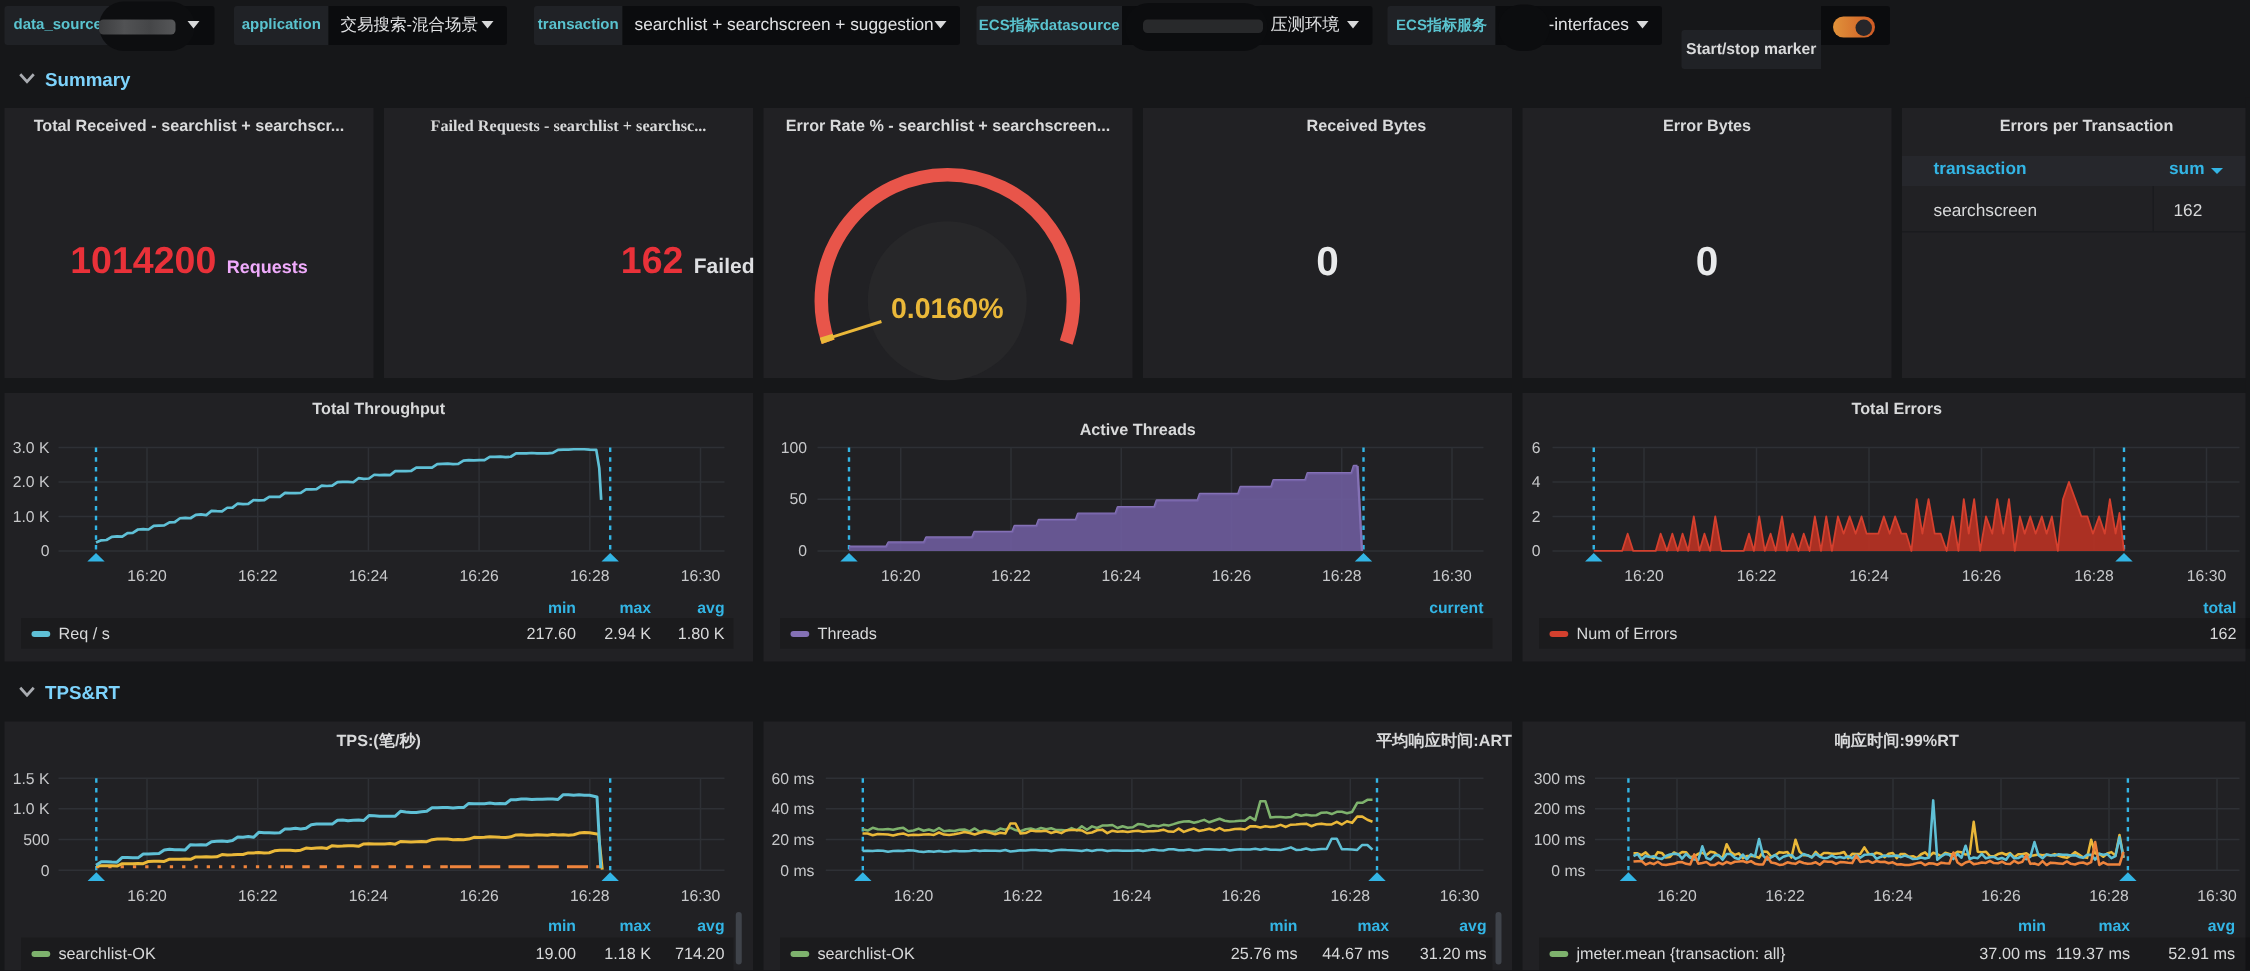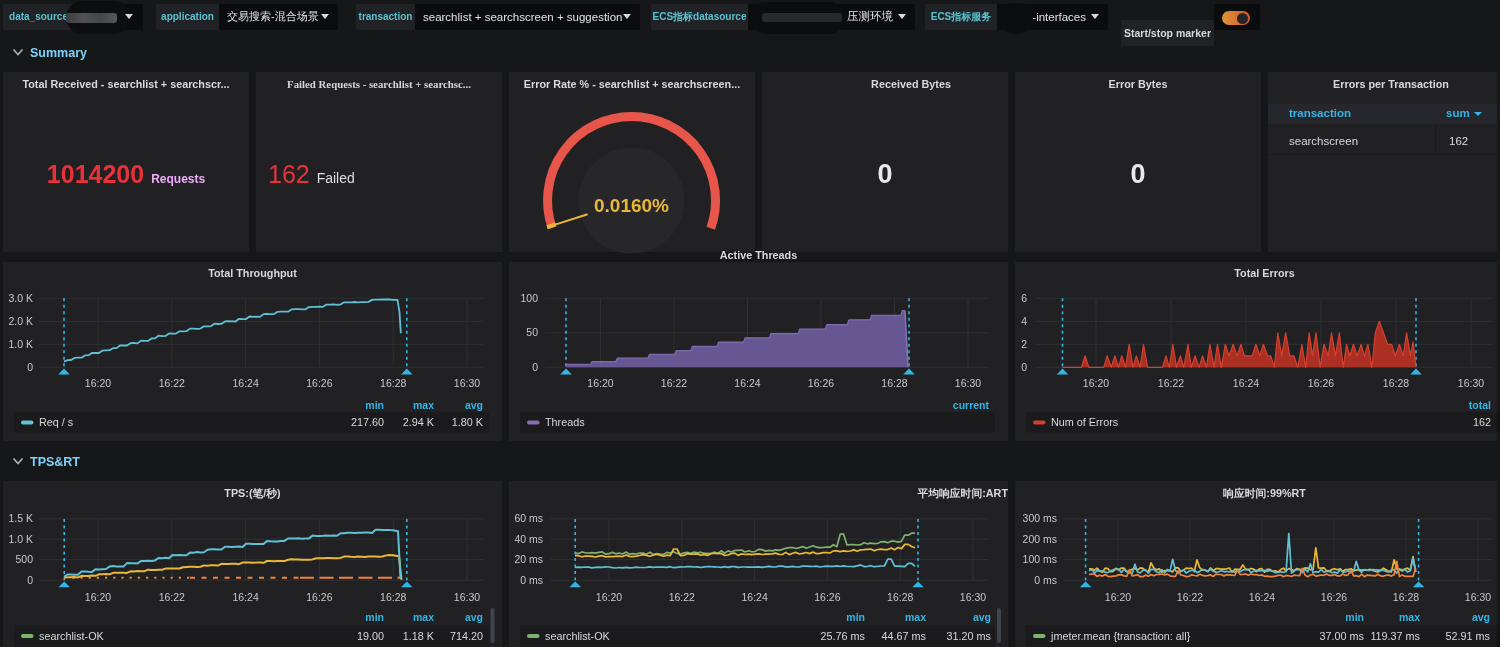--- a/index.html
+++ b/index.html
@@ -67,27 +67,27 @@
 <div class="panel" style="left:509px;top:481.3px;width:499px;height:166px;"></div>
 <div class="panel" style="left:1015px;top:261.5px;width:499px;height:179.5px;"></div>
 <div class="panel" style="left:1015px;top:481.3px;width:499px;height:166px;"></div>
 <div class="ptitle" style="left:3px;top:78px;width:246px;">Total Received - searchlist + searchscr...</div>
 <div class="ptitle" style="left:256px;top:78px;width:246px;font-family:Liberation Serif, serif;">Failed Requests - searchlist + searchsc...</div>
 <div class="ptitle" style="left:509px;top:78px;width:246px;">Error Rate % - searchlist + searchscreen...</div>
 <div class="ptitle" style="left:788px;top:78px;width:246px;">Received Bytes</div>
 <div class="ptitle" style="left:1015px;top:78px;width:246px;">Error Bytes</div>
 <div class="ptitle" style="left:1268px;top:78px;width:246px;">Errors per Transaction</div>
 <div class="ptitle" style="left:3px;top:266.5px;width:499px;">Total Throughput</div>
-<div class="ptitle" style="left:509px;top:249px;width:499px;">Active Threads</div>
+<div class="ptitle" style="left:509px;top:281px;width:499px;">Active Threads</div>
 <div class="ptitle" style="left:1015px;top:266.5px;width:499px;">Total Errors</div>
 <div class="ptitle" style="left:3px;top:487px;width:499px;">TPS:(笔/秒)</div>
 <div class="ptitle" style="left:509px;top:487px;width:499px;text-align:right;">平均响应时间:ART</div>
 <div class="ptitle" style="left:1015px;top:487px;width:499px;">响应时间:99%RT</div>
 <div class="abs" style="left:3px;top:160px;width:246px;text-align:center;color:#e93139;font-size:25px;font-weight:bold;">1014200 <span style="font-size:12px;color:#f0abfc;">Requests</span></div>
-<div class="abs" style="left:268px;top:160px;width:246px;text-align:left;color:#e93139;font-size:25px;font-weight:normal;">162 <span style="font-size:14px;color:#dedfe2;">Failed</span></div>
+<div class="abs" style="left:257px;top:160px;width:246px;text-align:right;color:#e93139;font-size:25px;font-weight:bold;">162 <span style="font-size:14px;color:#dedfe2;">Failed</span></div>
 <div class="abs" style="left:762px;top:159px;width:246px;text-align:center;color:#e9eaeb;font-size:27px;font-weight:bold;">0</div>
 <div class="abs" style="left:1015px;top:159px;width:246px;text-align:center;color:#e9eaeb;font-size:27px;font-weight:bold;">0</div>
 <div class="abs" style="left:1268px;top:104px;width:232px;height:19.5px;background:#26272c;"></div>
 <div class="abs" style="left:1289px;top:107px;color:#33b5e5;font-size:11.5px;font-weight:bold;">transaction</div>
 <div class="abs" style="left:1446px;top:107px;color:#33b5e5;font-size:11.5px;font-weight:bold;">sum</div>
 <div class="abs" style="left:1474px;top:112px;width:0;height:0;border-left:4px solid transparent;border-right:4px solid transparent;border-top:4.5px solid #33b5e5;"></div>
 <div class="abs" style="left:1289px;top:135px;color:#d8d9da;font-size:11.5px;">searchscreen</div>
 <div class="abs" style="left:1449px;top:135px;color:#d8d9da;font-size:11.5px;">162</div>
 <div class="abs" style="left:1268px;top:153.5px;width:232px;height:1px;background:#1a1b1e;"></div>
 <div class="abs" style="left:1434.5px;top:123.5px;width:1px;height:30px;background:#1a1b1e;"></div>

